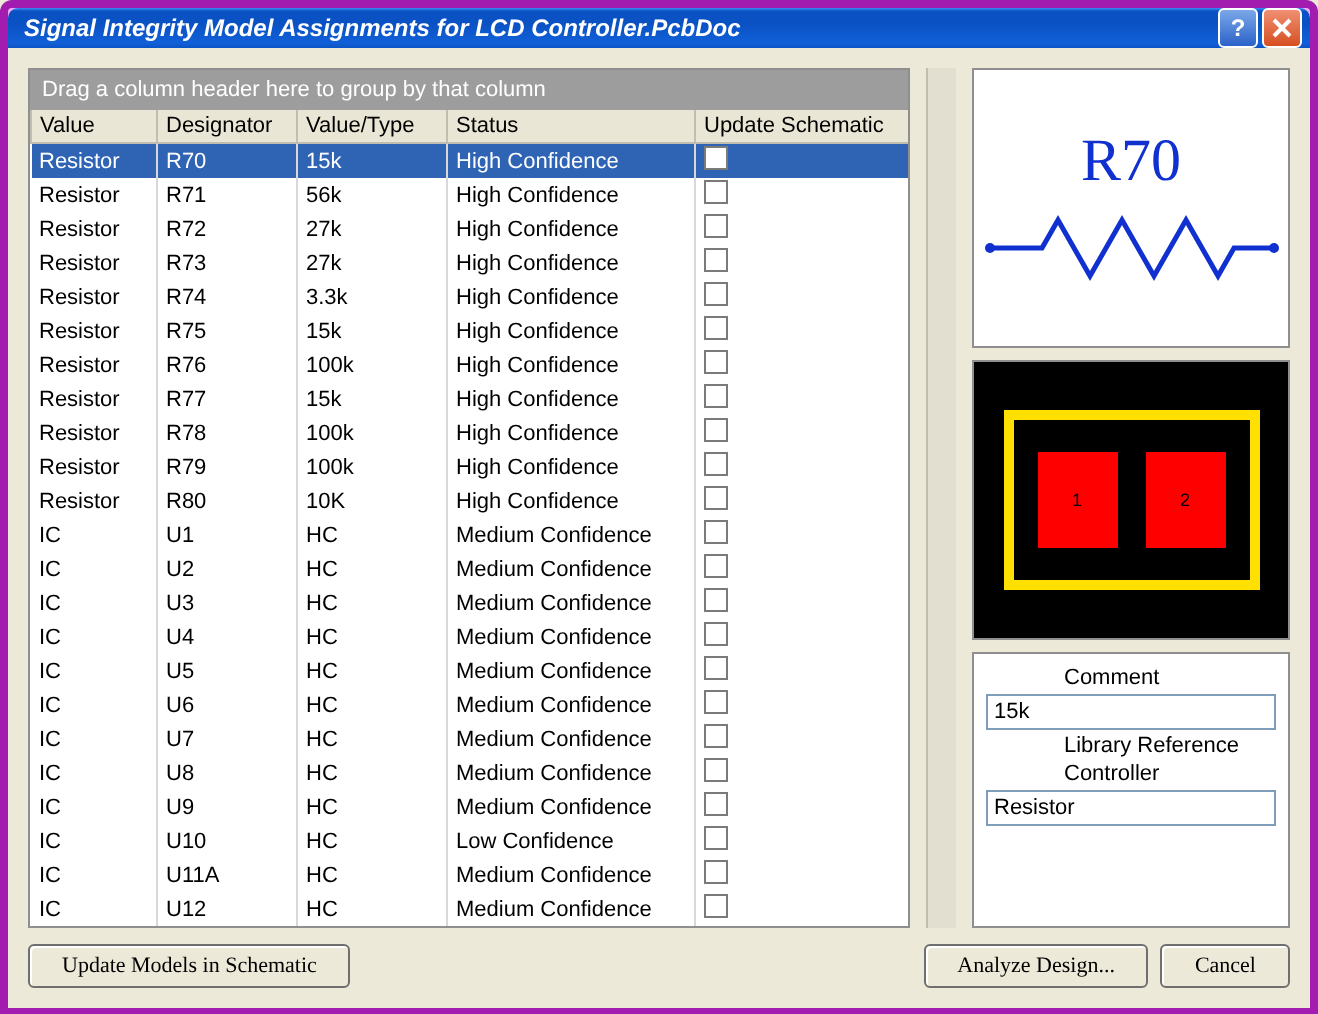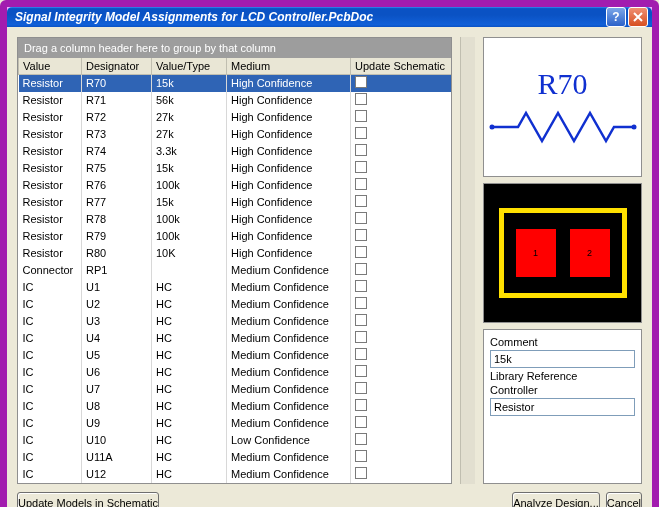--- a/index.html
+++ b/index.html
@@ -9,21 +9,21 @@
     font-size: 11px;
     background: #ece9d8;
     width: 659px;
     height: 507px;
     overflow: hidden;
   }
   .window {
     width: 659px;
     height: 507px;
     background: #f0abfc;
-    border: 7px solid #a21caf;
+    border: 4px solid #a21caf;
     border-radius: 6px 6px 0 0;
     display: flex;
     flex-direction: column;
   }
   .titlebar {
     height: 28px;
     background: linear-gradient(to bottom, #3b8cf5 0%, #0a52c4 8%, #0a52c4 40%, #1160d8 88%, #0a52c4 100%);
     border-radius: 5px 5px 0 0;
     display: flex;
     align-items: center;
@@ -150,40 +150,40 @@
     width: 40px; height: 48px;
     background: #ff0000;
     display:flex; align-items:center; justify-content:center;
     color:#000; font-size: 9px;
   }
   .info-panel {
     flex:1;
     padding: 6px;
     display:flex; flex-direction:column; gap:2px;
   }
-  .info-panel label { font-size:11px; }
+  .info-panel label { font-size:11px;margin-left:39px; }
   .info-panel .field {
     border:1px solid #7f9db9; background:#fff;
     padding: 2px 3px; font-size:11px; height:18px;
   }
   .scroll-stub {
     width:15px; background:#e2dfd0;
     border-left:1px solid #c0beb0;
   }
   .button-row {
     display:flex; gap:6px;
   }
   .button-row .spacer { flex:1; }
   .btn3d {
     background: #ece9d8;
     border: 1px solid #6f6f6f;
     border-radius: 3px;
-    padding: 4px 0;
+    padding: 4px 16px;
     font-size: 11px;
-    font-family: Liberation Sans, sans-serif;
+    font-family: Liberation Serif, serif;
     box-shadow: inset 1px 1px 0 #fff;
     cursor: default;
   }
   
   col.c-type{width:63px;} col.c-des{width:70px;} col.c-val{width:75px;}
   col.c-stat{width:124px;} col.c-upd{width:110px;}
 </style>
 </head>
 <body>
 
@@ -214,21 +214,21 @@
                 <col class="c-des">
                 <col class="c-val">
                 <col class="c-stat">
                 <col class="c-upd">
             </colgroup>
             <thead>
               <tr>
                 <th>Value</th>
                 <th>Designator</th>
                 <th>Value/Type</th>
-                <th>Medium</th>
+                <th>Status</th>
                 <th>Update Schematic</th>
               </tr>
             </thead>
             <tbody id="grid-body">
                 <tr class="sel">
                   <td>Resistor</td>
                   <td>R70</td>
                   <td>15k</td>
                   <td>High Confidence</td>
                   <td><span class="chk"></span></td>
@@ -294,27 +294,20 @@
                   <td>R79</td>
                   <td>100k</td>
                   <td>High Confidence</td>
                   <td><span class="chk"></span></td>
                 </tr>
                 <tr>
                   <td>Resistor</td>
                   <td>R80</td>
                   <td>10K</td>
                   <td>High Confidence</td>
-                  <td><span class="chk"></span></td>
-                </tr>
-                <tr>
-                  <td>Connector</td>
-                  <td>RP1</td>
-                  <td></td>
-                  <td>Medium Confidence</td>
                   <td><span class="chk"></span></td>
                 </tr>
                 <tr>
                   <td>IC</td>
                   <td>U1</td>
                   <td>HC</td>
                   <td>Medium Confidence</td>
                   <td><span class="chk"></span></td>
                 </tr>
                 <tr>

